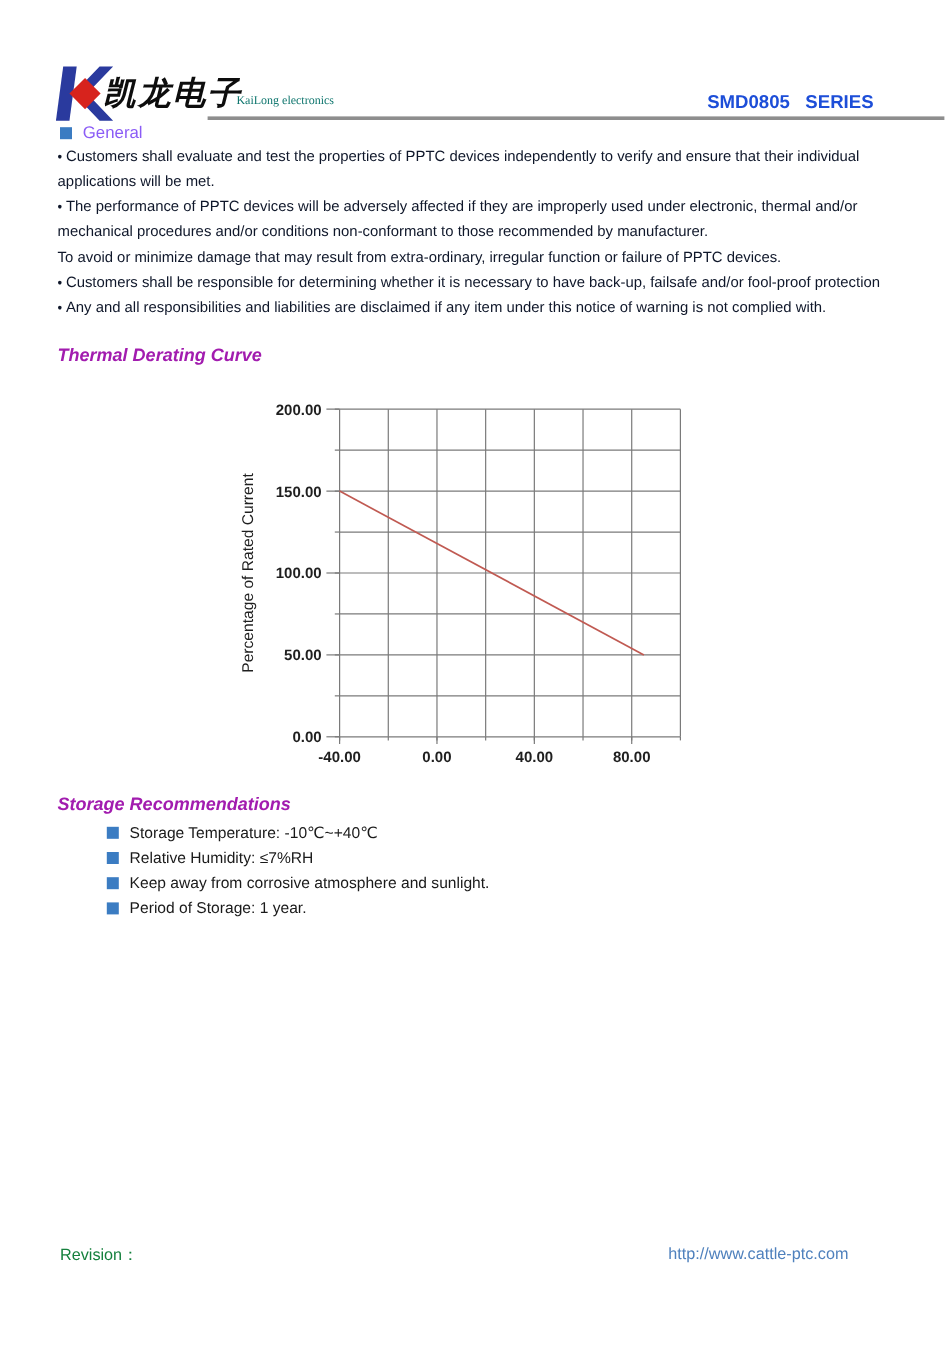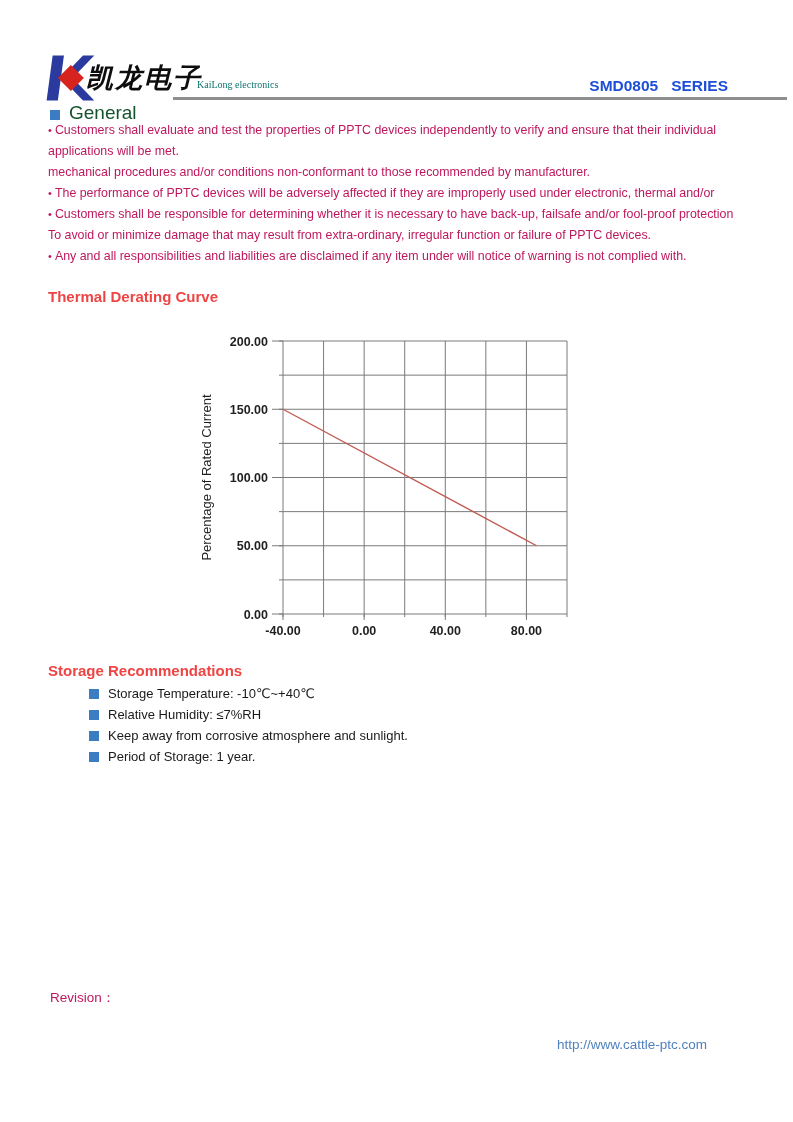--- a/index.html
+++ b/index.html
@@ -12,41 +12,41 @@
            letter-spacing:2px;color:#0d0d0d;font-family:"DejaVu Sans",sans-serif;white-space:pre;}
   .logo-en{position:absolute;left:197px;top:79px;font-size:10px;color:#0f766e;
            font-family:Liberation Serif, serif;white-space:pre;}
   .series-title{position:absolute;right:65px;top:77px;font-size:15.5px;font-weight:bold;
                 color:#1d4ed8;white-space:pre;}
   .header-rule{position:absolute;left:173px;top:97px;width:614px;height:3px;background:#8e8e8e;}
 
   
   .sq{display:inline-block;width:10px;height:10px;background:#3b7cc2;margin-right:9px;
       vertical-align:baseline;transform:translateY(1px);}
-  .general-title{position:absolute;left:50px;top:102px;font-size:19px;color:#14532d;}
+  .general-title{position:absolute;left:50px;top:102px;font-size:14px;color:#8b5cf6;}
   .paras{position:absolute;left:48px;top:120px;width:700px;font-size:12.4px;line-height:21px;}
-  .para-line{white-space:pre;height:21px;color:#be185d;}
+  .para-line{white-space:pre;height:21px;color:#0f172a;}
   .para-line.first::before{content:"\2022\00a0";font-size:11px;}
 
   
-  .blue-heading{position:absolute;left:48px;font-size:15px;font-weight:bold;color:#ef4444;}
+  .blue-heading{position:absolute;left:48px;font-size:15px;font-weight:bold;color:#a21caf;font-style:italic;}
   .thermal-heading{top:288px;}
   .storage-heading{top:662px;}
 
   
   .chart-wrap{position:absolute;left:185px;top:328px;width:400px;height:322px;}
   .tick{font:bold 12.5px "Liberation Sans","DejaVu Sans",sans-serif;fill:#1f1f1f;}
   .ylabel{font:13px "Liberation Sans","DejaVu Sans",sans-serif;fill:#1f1f1f;}
 
   
   .storage-items{position:absolute;left:52px;top:683px;font-size:13px;}
   .storage-item{height:21px;line-height:21px;white-space:pre;padding-left:37px;}
 
   
-  .footer-rev{position:absolute;left:50px;top:989px;font-size:13.5px;color:#be185d;white-space:pre;}
+  .footer-rev{position:absolute;left:50px;top:1037px;font-size:13.5px;color:#15803d;white-space:pre;}
   .footer-url{position:absolute;right:86px;top:1037px;font-size:13.5px;color:#4f81bd;white-space:pre;}
 </style>
 </head>
 <body>
 
 <div class="page">
 
   <svg class="logo-k" viewBox="0 0 60 56">
     <polygon points="10,2 23,2 16,54 3,54" fill="#2a3a9e"></polygon>
     <polygon points="20,28 45,2 58,2 33,28 58,54 45,54" fill="#2a3a9e"></polygon>
@@ -55,25 +55,25 @@
   <div class="logo-cn">凯龙电子</div>
   <div class="logo-en">KaiLong electronics</div>
   <div class="series-title">SMD0805   SERIES</div>
   <div class="header-rule"></div>
 
   <div class="general-title"><span class="sq"></span><span>General</span></div>
 
   <div class="paras">
     <div class="para-line first">Customers shall evaluate and test the properties of PPTC devices independently to verify and ensure that their individual</div>
     <div class="para-line">applications will be met.</div>
+    <div class="para-line first">The performance of PPTC devices will be adversely affected if they are improperly used under electronic, thermal and/or</div>
     <div class="para-line">mechanical procedures and/or conditions non-conformant to those recommended by manufacturer.</div>
-    <div class="para-line first">The performance of PPTC devices will be adversely affected if they are improperly used under electronic, thermal and/or</div>
+    <div class="para-line">To avoid or minimize damage that may result from extra-ordinary, irregular function or failure of PPTC devices.</div>
     <div class="para-line first">Customers shall be responsible for determining whether it is necessary to have back-up, failsafe and/or fool-proof protection</div>
-    <div class="para-line">To avoid or minimize damage that may result from extra-ordinary, irregular function or failure of PPTC devices.</div>
-    <div class="para-line first">Any and all responsibilities and liabilities are disclaimed if any item under will notice of warning is not complied with.</div>
+    <div class="para-line first">Any and all responsibilities and liabilities are disclaimed if any item under this notice of warning is not complied with.</div>
   </div>
 
   <div class="blue-heading thermal-heading">Thermal Derating Curve</div>
 
   <div class="chart-wrap">
     <svg id="chart-svg" width="400" height="322" viewBox="0 0 400 322">
         <line x1="98" y1="13" x2="98" y2="286" stroke="#7a7a7a" stroke-width="1"></line>
         <line x1="98" y1="286" x2="98" y2="289" stroke="#7a7a7a" stroke-width="1"></line>
         <line x1="138.57142857142856" y1="13" x2="138.57142857142856" y2="286" stroke="#7a7a7a" stroke-width="1"></line>
         <line x1="138.57142857142856" y1="286" x2="138.57142857142856" y2="289" stroke="#7a7a7a" stroke-width="1"></line>

